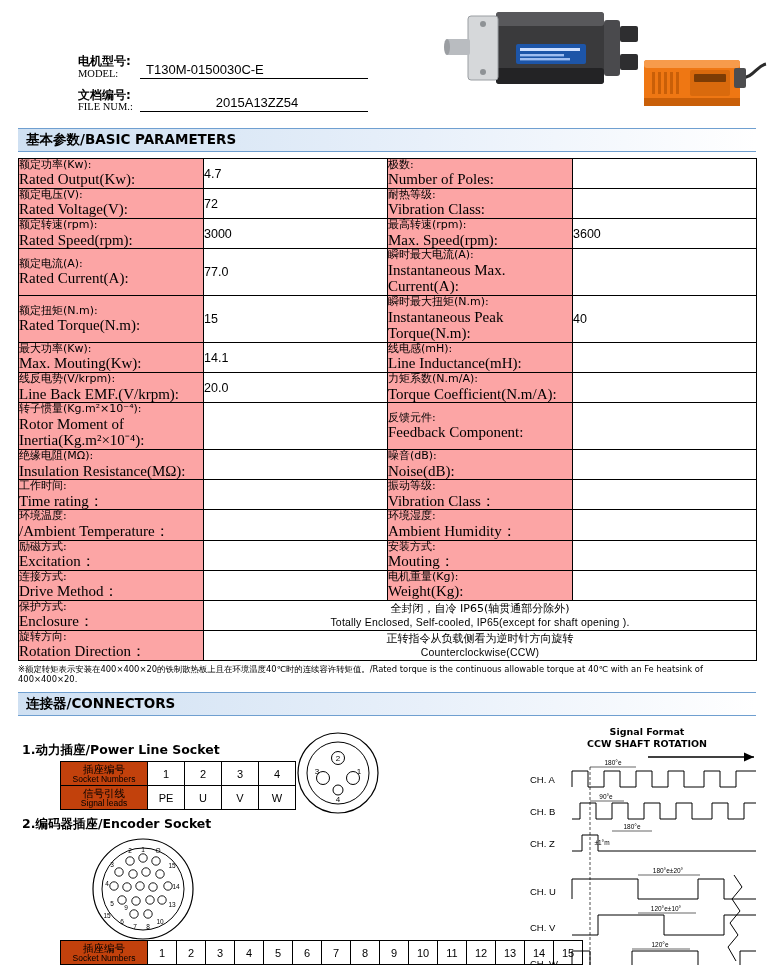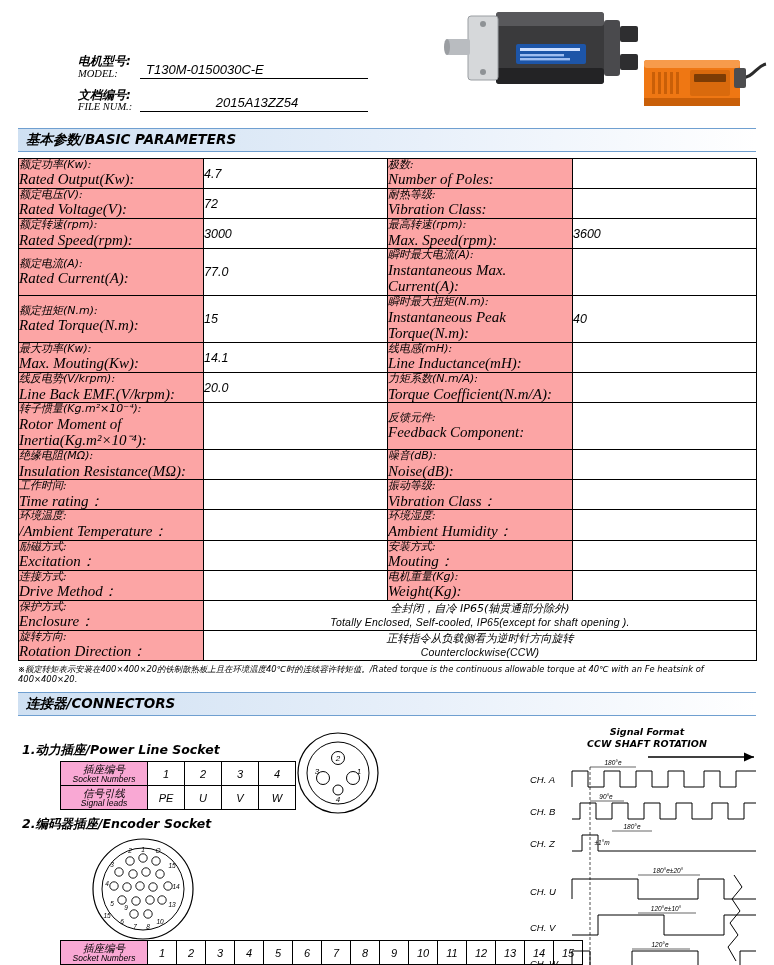--- a/index.html
+++ b/index.html
@@ -4,21 +4,21 @@
 <style>
   html,body{margin:0;padding:0;}
   body{
     width:774px;height:965px;
     background:#ffffff;
     font-family:"Liberation Serif", serif;
     color:#000;
     position:relative;
     overflow:hidden;
   }
-  .page{position:relative;width:774px;height:965px;font-style:italic;}
+  .page{position:relative;width:774px;height:965px;}
 
   
   .header{position:relative;height:128px;}
   .model-block{position:absolute;left:78px;top:55px;width:290px;}
   .mrow{display:flex;align-items:flex-end;margin-bottom:2px;}
   .mlabel{width:62px;font-size:12.5px;line-height:1.05;}
   .mlabel .cn{display:block;font-family:"DejaVu Sans",sans-serif;font-size:12px;font-weight:bold;}
   .mlabel .en{display:block;font-size:10.5px;}
   .mval{flex:1;border-bottom:1px solid #000;font-size:13px;padding-left:6px;padding-bottom:1px;
         font-family:"Liberation Sans",sans-serif;}
@@ -49,21 +49,21 @@
   .wide .en{font-family:"Liberation Sans",sans-serif;font-size:10.5px;letter-spacing:.2px;}
 
   .note{margin:3px 18px 0 18px;font-size:8.4px;font-family:"DejaVu Sans",sans-serif;line-height:1.2;}
 
   
   .conn-wrap{position:relative;margin-top:6px;height:322px;}
   .sub{font-size:12.5px;font-family:"DejaVu Sans",sans-serif;font-weight:bold;margin:4px 0 2px 22px;}
   table.sock{border-collapse:collapse;margin-left:60px;table-layout:fixed;}
   table.sock td{border:1px solid #000;text-align:center;font-size:11px;
      font-family:"Liberation Sans",sans-serif;height:21px;}
-  table.sock td.hd{background:#f9a8d4;width:82px;line-height:1.05;padding:1px 2px;}
+  table.sock td.hd{background:#c2410c;width:82px;line-height:1.05;padding:1px 2px;}
   table.sock td.hd .cn{font-family:"DejaVu Sans",sans-serif;font-size:10.5px;display:block;}
   table.sock td.hd .en{font-size:8.5px;display:block;}
   table.sock.p td.c{width:34px;}
   table.sock.e td.c{width:26px;}
 
   .conn1{position:absolute;left:0;top:16px;width:520px;}
   .conn2{position:absolute;left:0;top:90px;width:560px;}
   .circ-p{position:absolute;left:295px;top:8px;}
   .circ-e{position:absolute;left:88px;top:112px;}
   .wave{position:absolute;right:8px;top:4px;width:238px;}

